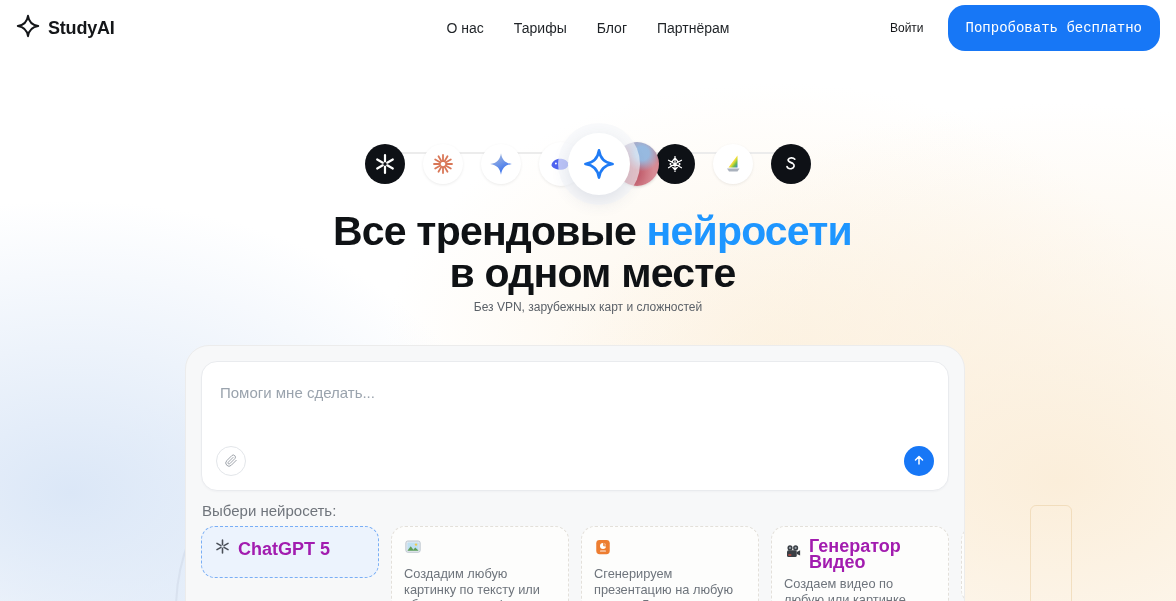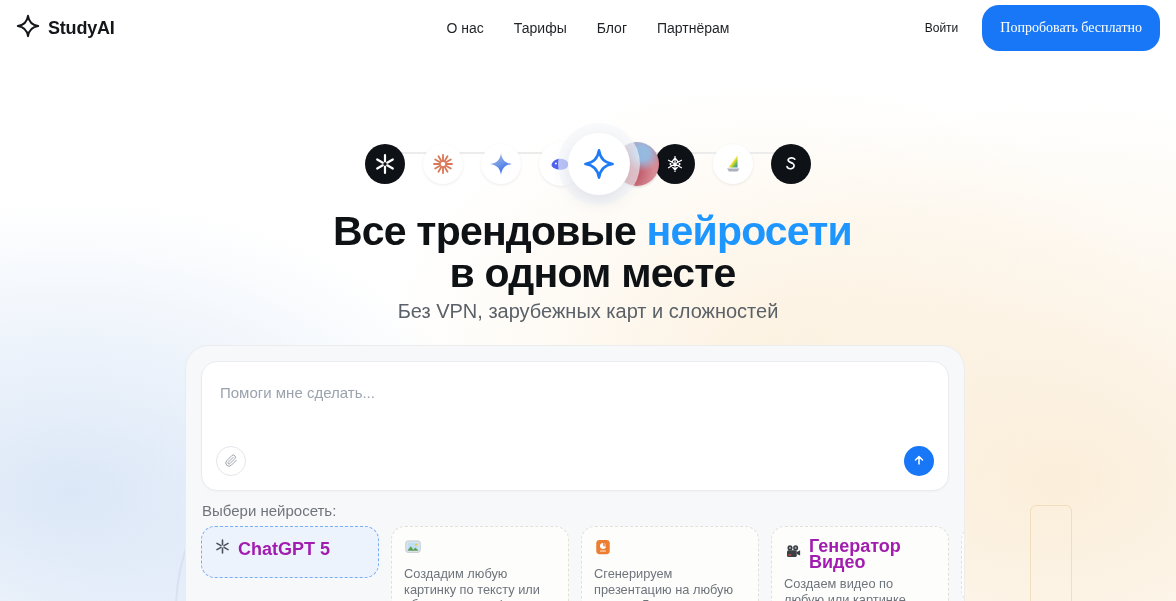--- a/index.html
+++ b/index.html
@@ -28,21 +28,21 @@
   
   header { position:absolute; top:0; left:0; right:0; height:56px; z-index:6;
     display:flex; align-items:center; padding:0 16px; }
   .brand { display:flex; align-items:center; gap:8px; cursor:pointer; }
   .brand-name { font-size:18px; font-weight:700; letter-spacing:-.2px; color:#141619; }
   nav { position:absolute; left:50%; transform:translateX(-50%);
     display:flex; gap:30px; }
   nav a { font-size:14px; color:#1f2327; text-decoration:none; cursor:pointer; }
   .header-right { margin-left:auto; display:flex; align-items:center; gap:24px; }
   .login { font-size:12px; color:#141619; text-decoration:none; cursor:pointer; }
-  .cta { background:#1777f6; color:#fff; font-size:14px; font-family:Liberation Serif, serif;
+  .cta { background:#1777f6; color:#fff; font-size:14px; font-family:Liberation Mono, monospace;
     border:none; border-radius:17px; padding:15px 18px; cursor:pointer; }
 
   
   .icons-row { position:absolute; top:133px; left:50%; transform:translateX(-50%);
     display:flex; align-items:center; gap:18px; z-index:2; }
   .icons-row::before { content:""; position:absolute; left:14px; right:14px; top:19px;
     height:1.5px; background:#ececec; }
   .circ { position:relative; z-index:1; width:40px; height:40px; border-radius:50%;
     flex:none; display:flex; align-items:center; justify-content:center; }
   .dark  { background:#0e1116; }
@@ -58,21 +58,21 @@
       radial-gradient(circle at 28% 68%, #c4606e 0 28%, rgba(196,96,110,0) 60%),
       radial-gradient(circle at 72% 76%, #d78b95 0 32%, rgba(215,139,149,0) 64%),
       linear-gradient(135deg, #9eb3d8 0%, #c98b96 45%, #b05a68 100%); }
 
   
   .hero-title { position:absolute; top:210px; left:0; right:0; z-index:2;
     text-align:center; font-size:41px; line-height:42px; font-weight:700;
     letter-spacing:-.8px; color:#0f1215;padding-left:9px; }
   .hl { color:#1e96ff; }
   .hero-sub { position:absolute; top:300px; left:0; right:0; z-index:2;
-    text-align:center; font-size:20px; color:#5b6168; }
+    text-align:center; font-size:12px; color:#5b6168; }
 
   
   .panel { position:absolute; left:185px; top:345px; width:780px; height:300px;
     background:#f7f8f9; border:1px solid #ececec; border-radius:24px;
     padding:15px; z-index:3; overflow:hidden; }
   .composer { position:relative; height:130px; background:#fff;
     border:1px solid #e9ebee; border-radius:16px;
     box-shadow:0 1px 2px rgba(20,30,50,.03); }
   .composer textarea { position:absolute; inset:0; width:100%; height:100%;
     border:none; outline:none; resize:none; background:transparent;

